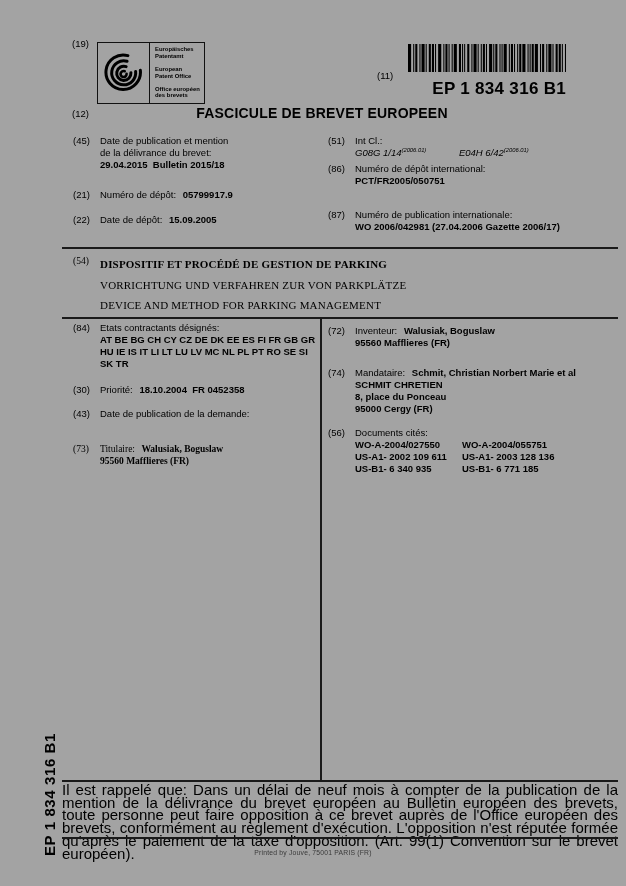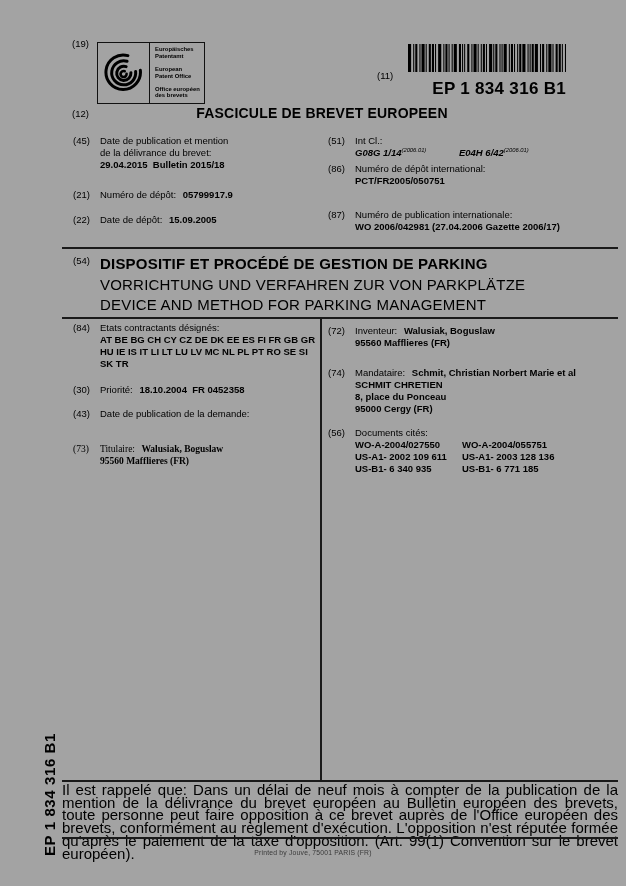--- a/index.html
+++ b/index.html
@@ -30,27 +30,27 @@
   .hrule { position:absolute; left:62px; width:556px; height:1.8px; background:#1a1a1a; }
   .vrule { position:absolute; left:320px; top:317px; width:1.5px; height:463px; background:#1a1a1a; }
   
   .entry { position:absolute; padding-left:27px; box-sizing:border-box; }
   .entry .code { position:absolute; left:0; top:0; }
   .lbl { }
   .blk { display:block; }
   .val { font-weight:bold; }
   .vml { margin-left:4px; }
   .clsline { margin-top:0; }
-  .cls { font-weight:bold; font-style:italic; }
+  .cls { font-weight:normal; font-style:italic; }
   .cls2 { margin-left:30px; }
   .clsline sup { font-style:italic; font-size:5.8px; line-height:0; }
   
-  .titleblk { position:absolute; left:73px; top:254px; width:545px; padding-left:27px; box-sizing:border-box; }
+  .titleblk { position:absolute; left:73px; top:254px; width:545px; padding-left:27px; box-sizing:border-box;font-family:Liberation Serif, serif; }
   .titleblk .code { position:absolute; left:0; top:1px; }
-  .t-line { display:block; font-size:15px; line-height:20.5px; letter-spacing:0.2px; }
+  .t-line { display:block; font-size:11px; line-height:20.5px; letter-spacing:0.2px; }
   .t-main { font-weight:bold; }
   
   .doc-cols { display:flex; }
   .doccol1 { width:107px; }
   
   .side-num { position:absolute; left:41px; top:856px; transform:rotate(-90deg);
     transform-origin:0 0; font-size:15px; font-weight:bold; white-space:nowrap;
     letter-spacing:0.6px; line-height:18px; }
   
   .opp-note { position:absolute; left:62px; top:784px; width:556px;

